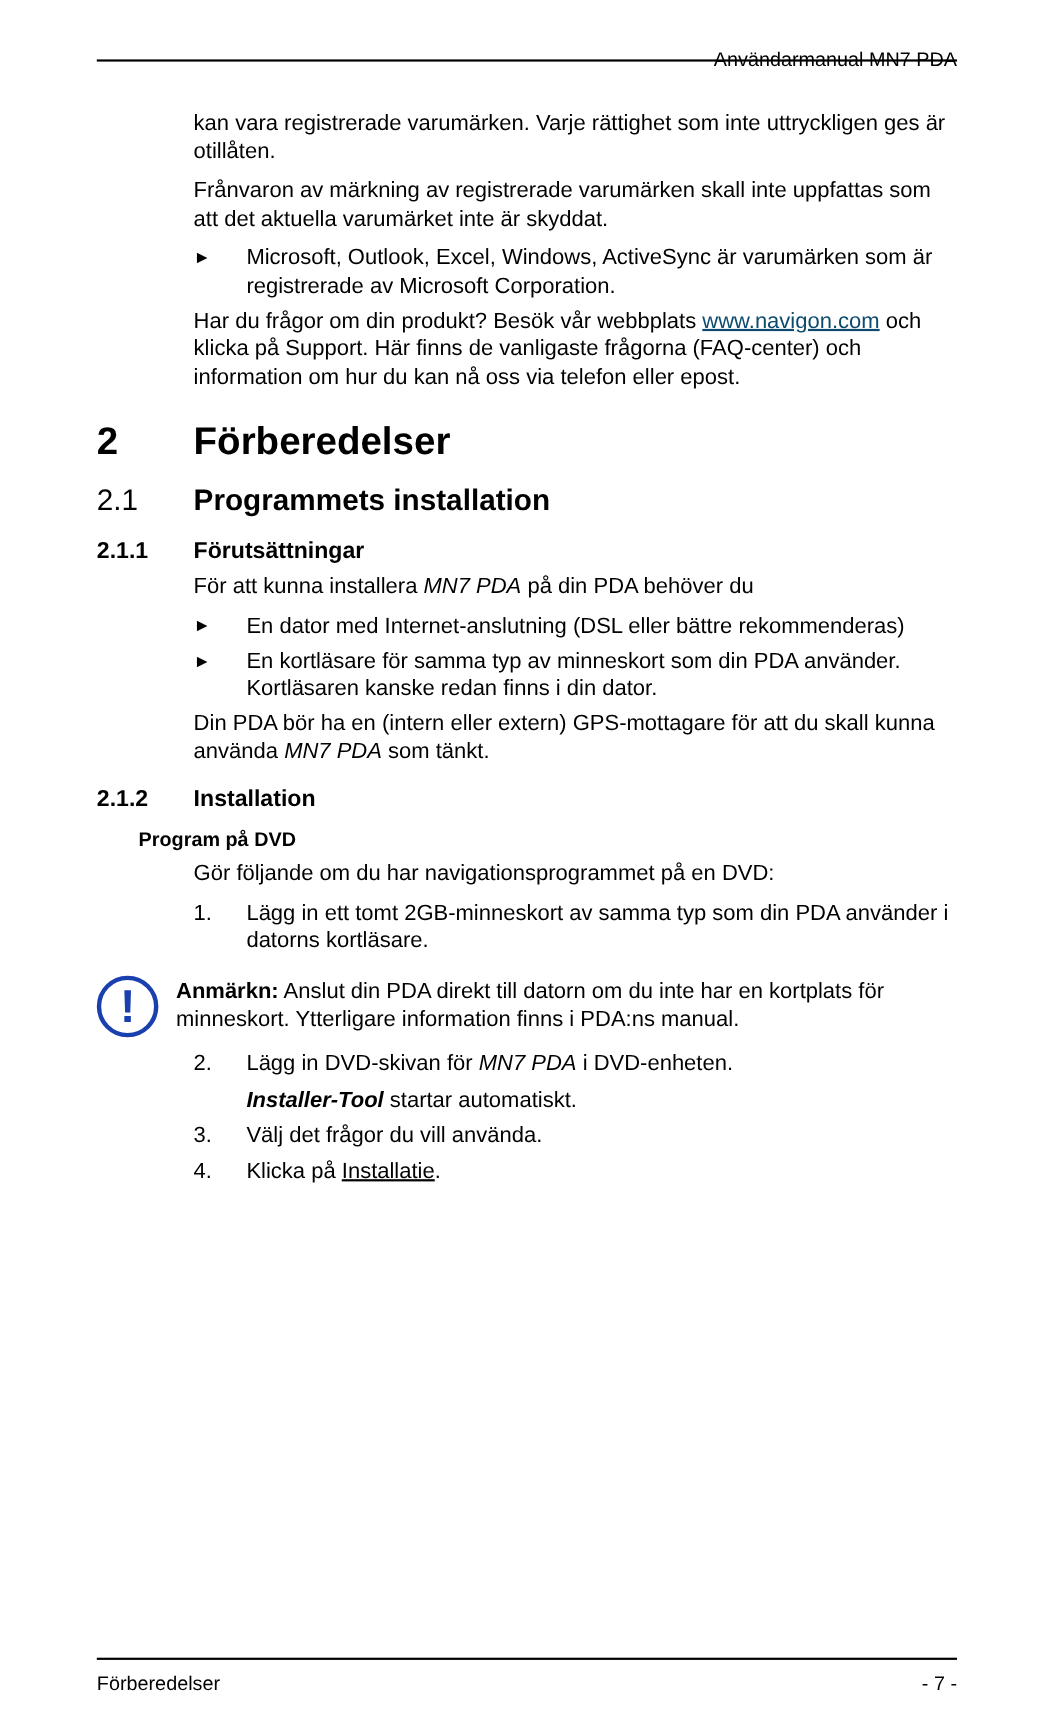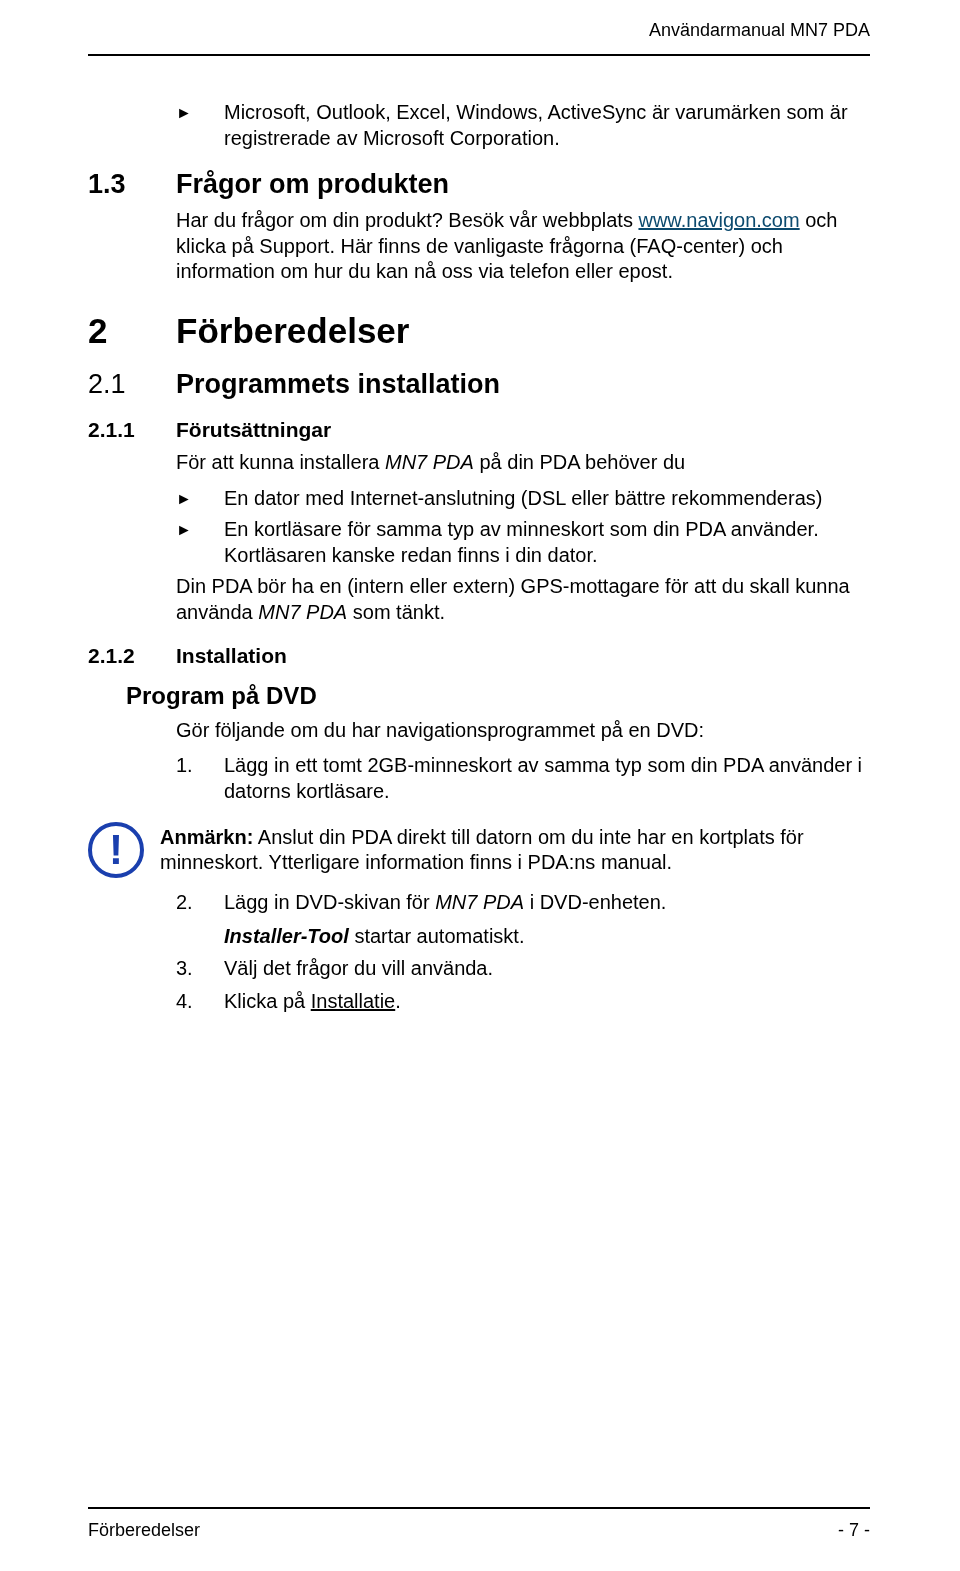--- a/index.html
+++ b/index.html
@@ -12,21 +12,21 @@
   }
   .page {
     width: 960px;
     min-height: 1571px;
     position: relative;
     box-sizing: border-box;
     padding: 0;
   }
   .header-right {
     position: absolute;
-    top: 20px;
+    top: 44px;
     right: 90px;
     font-size: 18px;
   }
   .hr-top {
     position: absolute;
     top: 54px;
     left: 88px;
     right: 90px;
     border-top: 2px solid #000;
   }
@@ -106,21 +106,21 @@
   }
   .h-num-212 {
     font-size: 21px;
     font-weight: bold;
   }
   .h-title-212 {
     font-size: 21px;
     font-weight: bold;
   }
   .h-sub-bold {
-    font-size: 24px;
+    font-size: 18px;
     font-weight: bold;
     margin: 14px 0 8px 38px;
   }
   .numlist {
     list-style: none;
     margin: 0;
     padding: 0 0 0 88px;
     counter-reset: item;
   }
   .numlist > li {
@@ -215,29 +215,27 @@
 </head>
 <body>
 
 <div class="page">
 
   <div class="header-right">Användarmanual MN7 PDA</div>
   <div class="hr-top"></div>
 
   <div class="content">
 
+    <p class="body-p">kan vara registrerade varumärken. Varje rättighet som inte uttryckligen ges är otillåten.</p>
+    <p class="body-p">Frånvaron av märkning av registrerade varumärken skall inte uppfattas som att det aktuella varumärket inte är skyddat.</p>
 
     <ul class="bullets">
       <li>Microsoft, Outlook, Excel, Windows, ActiveSync är varumärken som är registrerade av Microsoft Corporation.</li>
     </ul>
 
-    <div class="row">
-      <div class="sect-num h-num-13">1.3</div>
-      <div class="h-title-13">Frågor om produkten</div>
-    </div>
 
     <p class="body-p">
       <span>Har du frågor om din produkt? Besök vår webbplats </span><a class="link" href="www.navigon.com">www.navigon.com</a><span> och klicka på Support. Här finns de vanligaste frågorna (FAQ-center) och information om hur du kan nå oss via telefon eller epost.</span>
     </p>
 
     <div class="row" style="margin-top:26px;">
       <div class="sect-num h-num-2">2</div>
       <div class="h-title-2">Förberedelser</div>
     </div>
 

